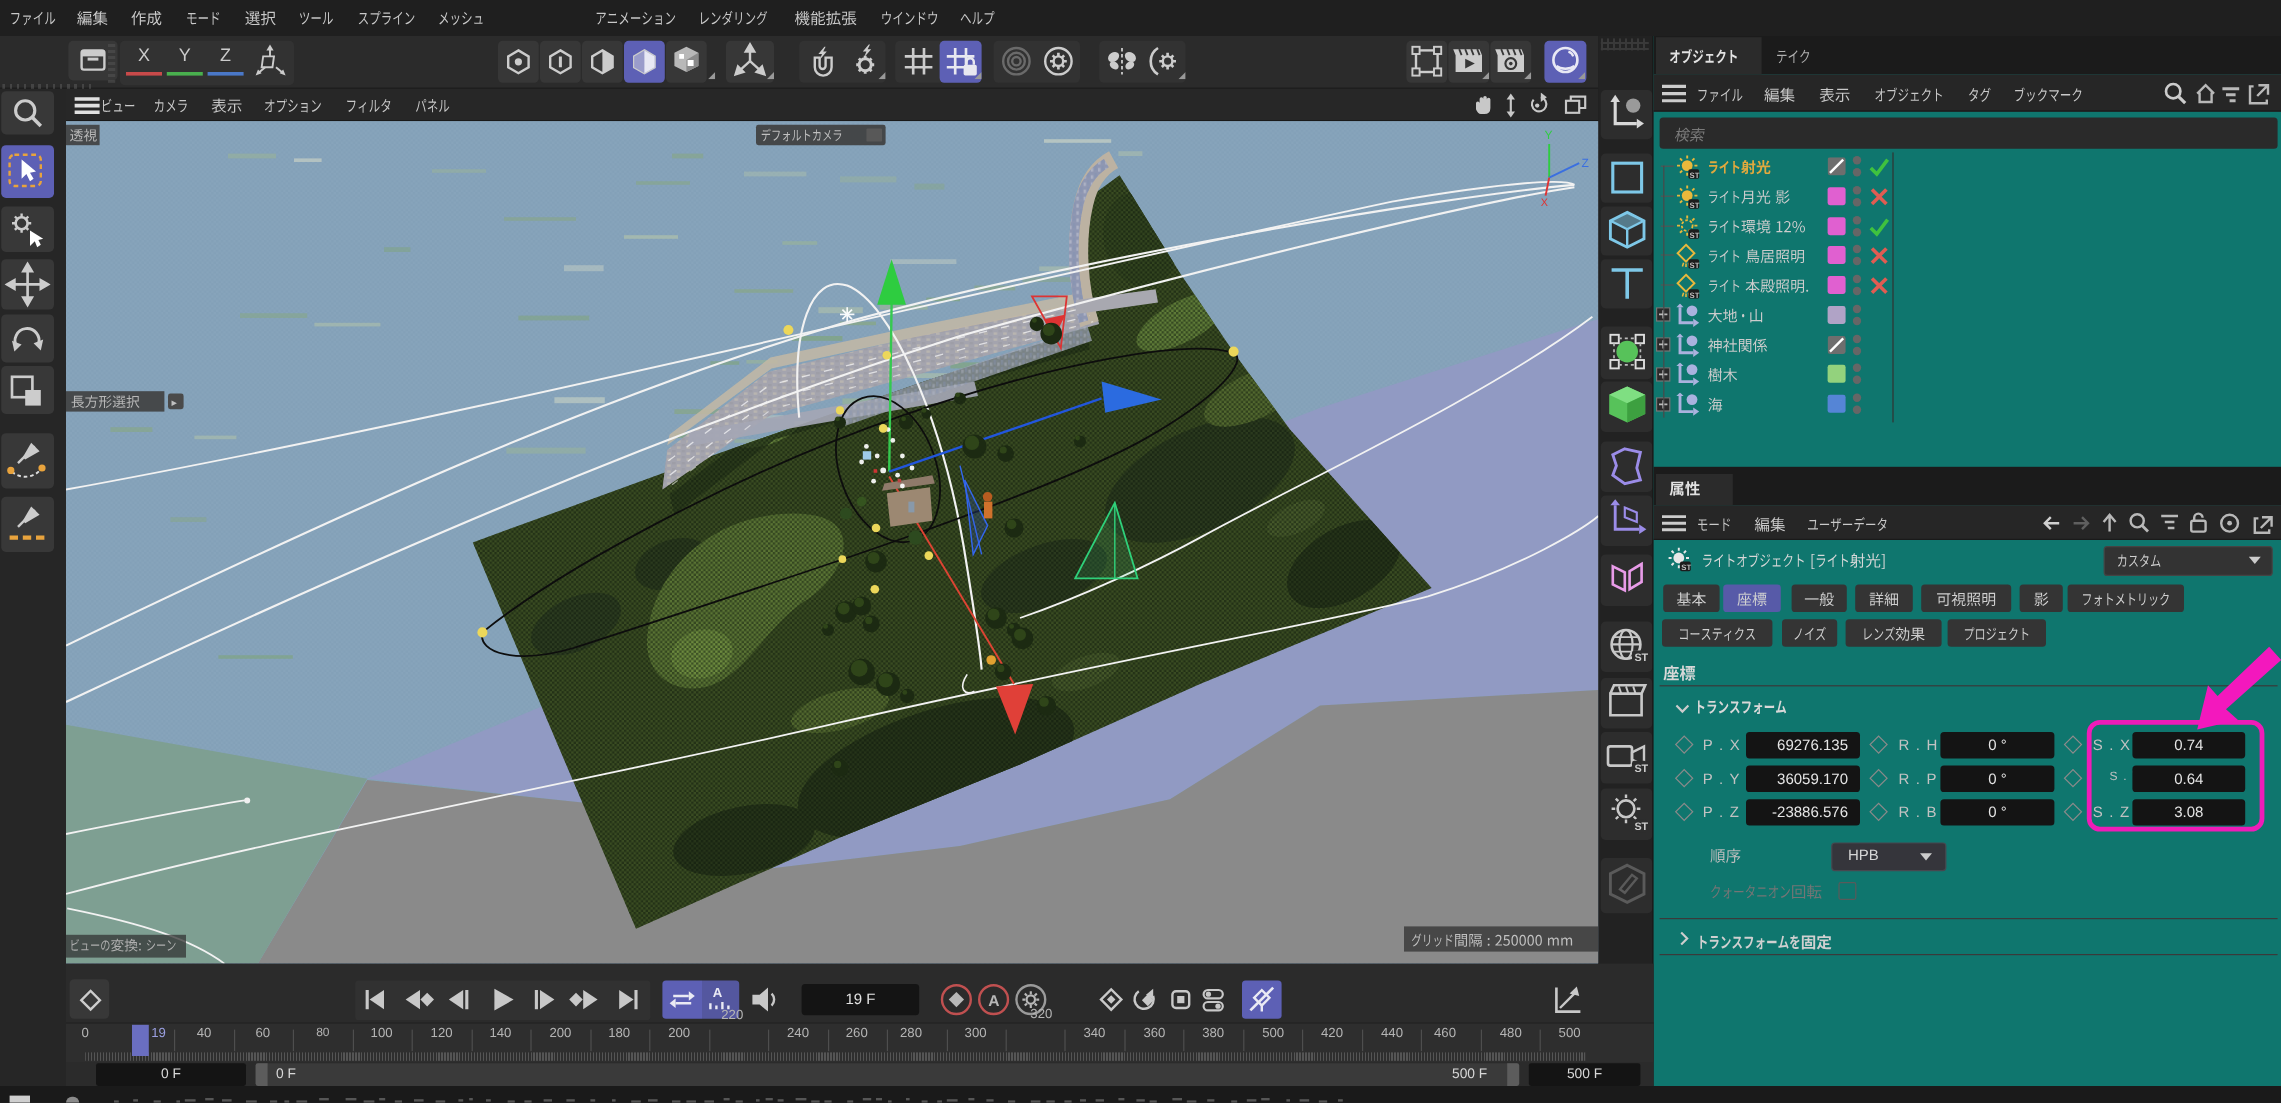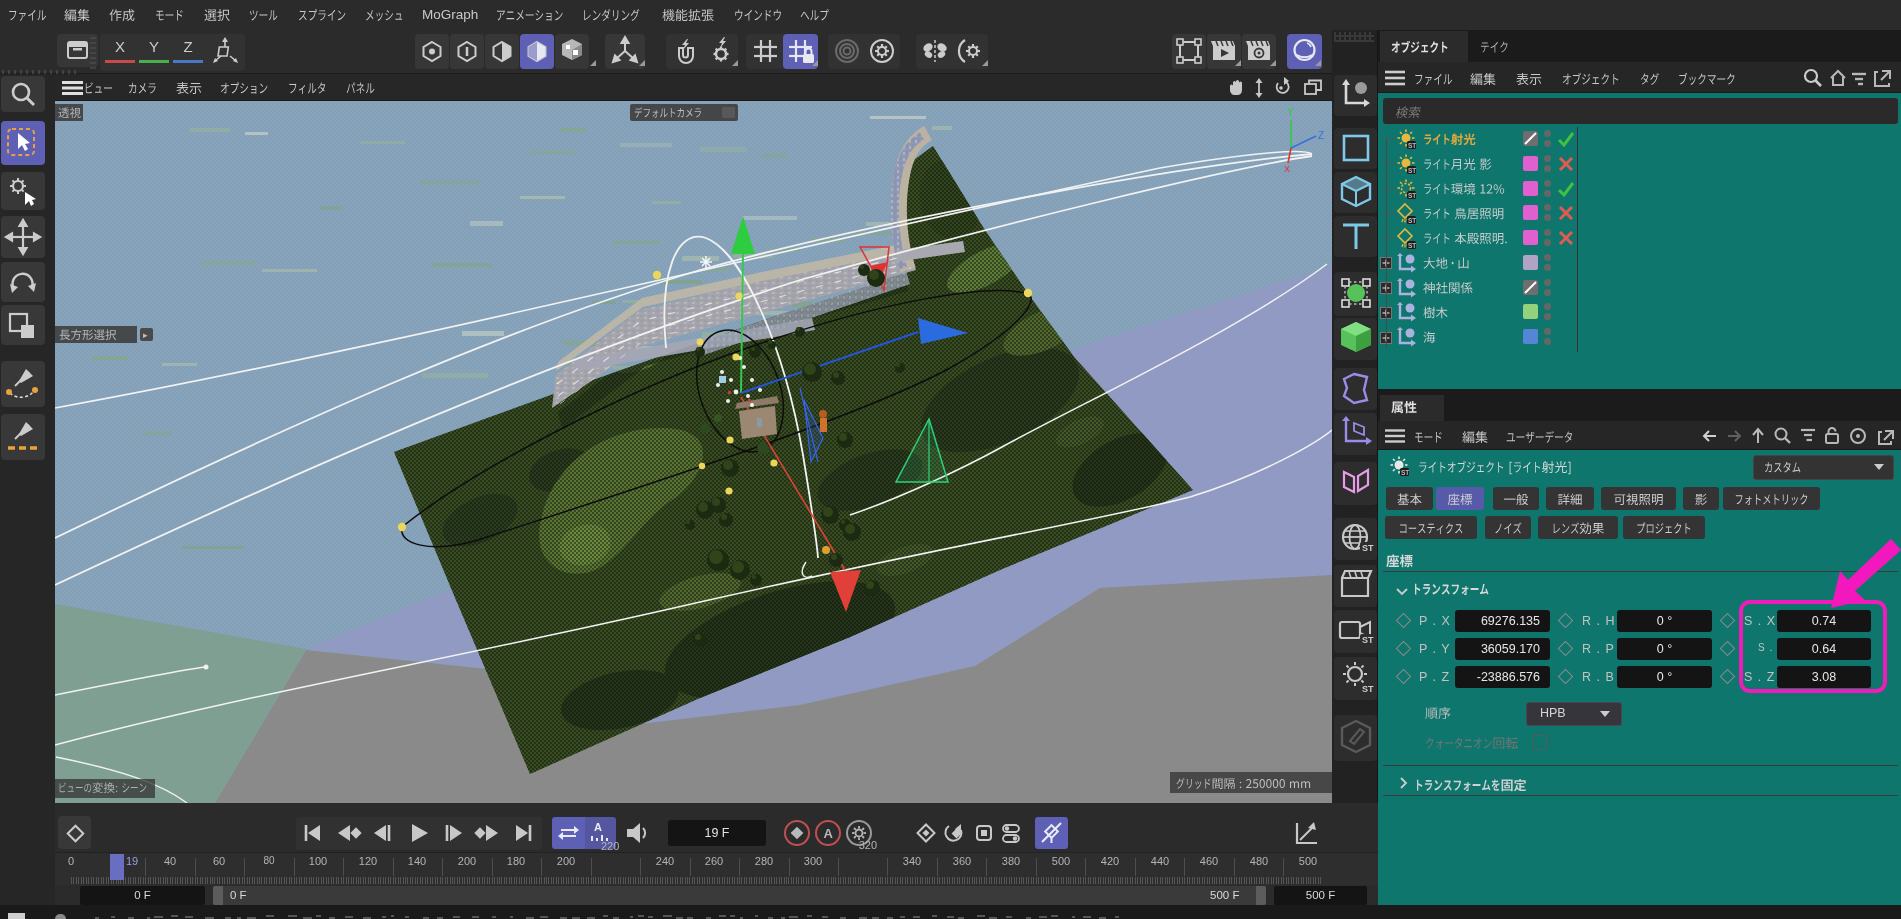--- a/index.html
+++ b/index.html
@@ -42,23 +42,20 @@
 
 #timeline { left:55px; top:803px; width:1323px; height:102px; background:#2b2b2b; }
 
 
 #statusbar { left:0; top:905px; width:1901px; height:14px; background:#1a1a1a; }
 </style>
 </head>
 <body>
 <div id="page">
 
-<div class="abs" id="menubar">
-      <span style="position:absolute;left:422px;top:7px;font-size:13.5px">MoGraph</span>
-    </div>
 
 <div class="abs" id="toolbar">
 <div class="tbtn" style="left:57px;width:41px;height:33px">
 <svg width="41" height="33">
           <rect x="11" y="8" width="19" height="16" rx="2" fill="none" stroke="#ccc" stroke-width="2"></rect>
 <rect x="11" y="8" width="19" height="5" fill="#ccc"></rect>
           <rect x="16" y="14" width="9" height="2.5" fill="#ccc"></rect>
         </svg></div>
 <div class="tgrp" style="left:100px;width:145px;height:37px"></div>
 <div class="abs" style="left:105px;top:8px;width:30px;color:#ccc;font-size:15px;text-align:center">X</div>
@@ -1158,30 +1155,30 @@
 <div class="abs" style="left:200px;top:52px;width:28px;text-align:center;font-size:10px;color:#b4b4b4">80</div>
 <div class="abs" style="left:249px;top:52px;width:28px;text-align:center;font-size:11px;color:#b4b4b4">100</div>
 <div class="abs" style="left:299px;top:52px;width:28px;text-align:center;font-size:11px;color:#b4b4b4">120</div>
 <div class="abs" style="left:348px;top:52px;width:28px;text-align:center;font-size:11px;color:#b4b4b4">140</div>
 <div class="abs" style="left:398px;top:52px;width:28px;text-align:center;font-size:11px;color:#b4b4b4">200</div>
 <div class="abs" style="left:447px;top:52px;width:28px;text-align:center;font-size:11px;color:#b4b4b4">180</div>
 <div class="abs" style="left:497px;top:52px;width:28px;text-align:center;font-size:11px;color:#b4b4b4">200</div>
 <div class="abs" style="left:546px;top:37px;width:28px;text-align:left;font-size:11px;color:#b4b4b4">220</div>
 <div class="abs" style="left:596px;top:52px;width:28px;text-align:center;font-size:11px;color:#b4b4b4">240</div>
 <div class="abs" style="left:645px;top:52px;width:28px;text-align:center;font-size:11px;color:#b4b4b4">260</div>
-<div class="abs" style="left:695px;top:52px;width:28px;text-align:center;font-size:11px;color:#b4b4b4">280</div>
+<div class="abs" style="left:695px;top:52px;width:28px;text-align:left;font-size:11px;color:#b4b4b4">280</div>
 <div class="abs" style="left:744px;top:52px;width:28px;text-align:center;font-size:11px;color:#b4b4b4">300</div>
 <div class="abs" style="left:794px;top:36px;width:28px;text-align:right;font-size:11px;color:#b4b4b4">320</div>
 <div class="abs" style="left:843px;top:52px;width:28px;text-align:center;font-size:11px;color:#b4b4b4">340</div>
 <div class="abs" style="left:893px;top:52px;width:28px;text-align:center;font-size:11px;color:#b4b4b4">360</div>
 <div class="abs" style="left:942px;top:52px;width:28px;text-align:center;font-size:11px;color:#b4b4b4">380</div>
 <div class="abs" style="left:992px;top:52px;width:28px;text-align:center;font-size:11px;color:#b4b4b4">500</div>
 <div class="abs" style="left:1041px;top:52px;width:28px;text-align:center;font-size:11px;color:#b4b4b4">420</div>
 <div class="abs" style="left:1091px;top:52px;width:28px;text-align:center;font-size:11px;color:#b4b4b4">440</div>
-<div class="abs" style="left:1140px;top:52px;width:28px;text-align:center;font-size:11px;color:#b4b4b4">460</div>
+<div class="abs" style="left:1140px;top:52px;width:28px;font-size:11px;color:#b4b4b4">460</div>
 <div class="abs" style="left:1190px;top:52px;width:28px;text-align:center;font-size:11px;color:#b4b4b4">480</div>
 <div class="abs" style="left:1239px;top:52px;width:28px;text-align:center;font-size:11px;color:#b4b4b4">500</div>
 <div class="abs" style="left:90.2px;top:55px;width:1px;height:18px;background:#4e4e4e"></div>
 <div class="abs" style="left:139.7px;top:55px;width:1px;height:18px;background:#4e4e4e"></div>
 <div class="abs" style="left:189.2px;top:55px;width:1px;height:18px;background:#4e4e4e"></div>
 <div class="abs" style="left:238.7px;top:55px;width:1px;height:18px;background:#4e4e4e"></div>
 <div class="abs" style="left:288.1px;top:55px;width:1px;height:18px;background:#4e4e4e"></div>
 <div class="abs" style="left:337.6px;top:55px;width:1px;height:18px;background:#4e4e4e"></div>
 <div class="abs" style="left:387.1px;top:55px;width:1px;height:18px;background:#4e4e4e"></div>
 <div class="abs" style="left:436.6px;top:55px;width:1px;height:18px;background:#4e4e4e"></div>

